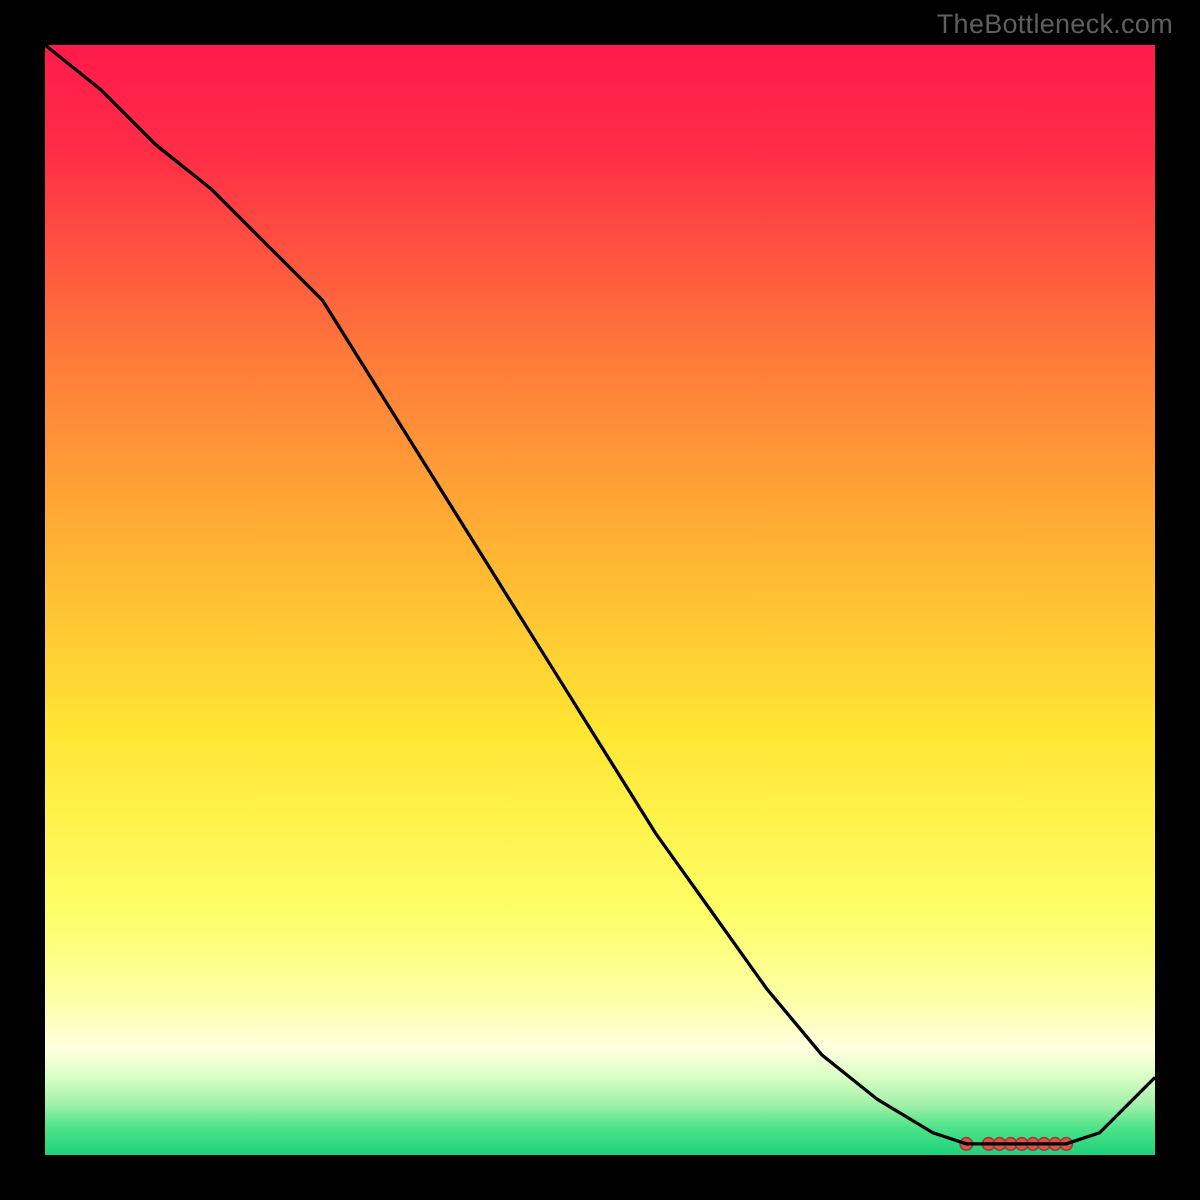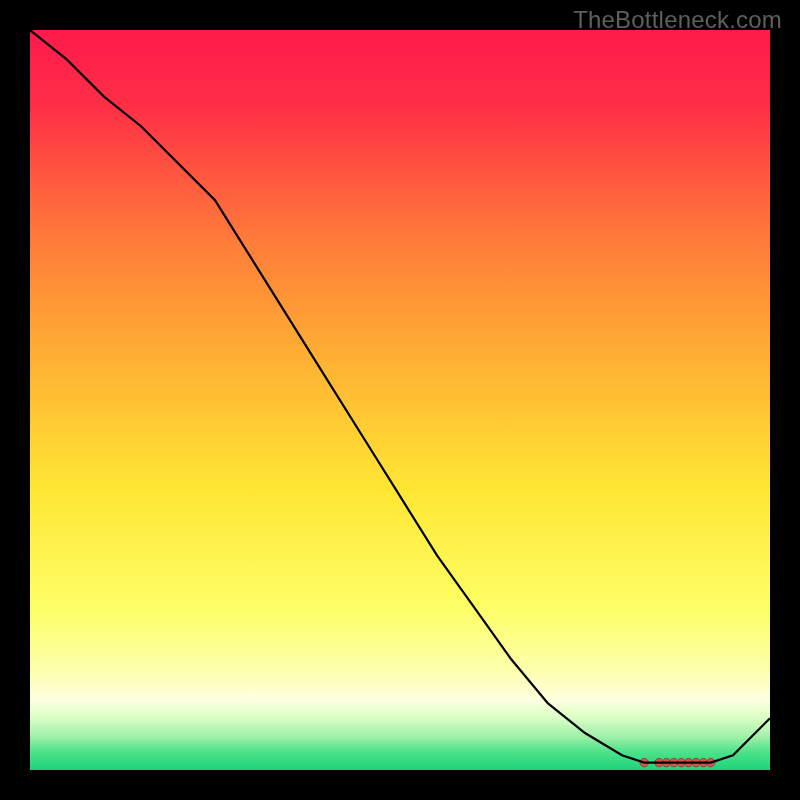--- a/index.html
+++ b/index.html
@@ -8,21 +8,21 @@
     position: relative;
     width: 800px;
     height: 800px;
     background: #000;
   }
   .watermark {
     position: absolute;
     top: 6px;
     right: 18px;
     font-family: Arial, Helvetica, sans-serif;
-    font-size: 24px;
+    font-size: 18px;
     color: #5f5f5f;
     letter-spacing: 0.2px;
     font-weight: 500;
   }
   .plot {
     position: absolute;
     left: 30px;
     top: 30px;
     width: 740px;
     height: 740px;

